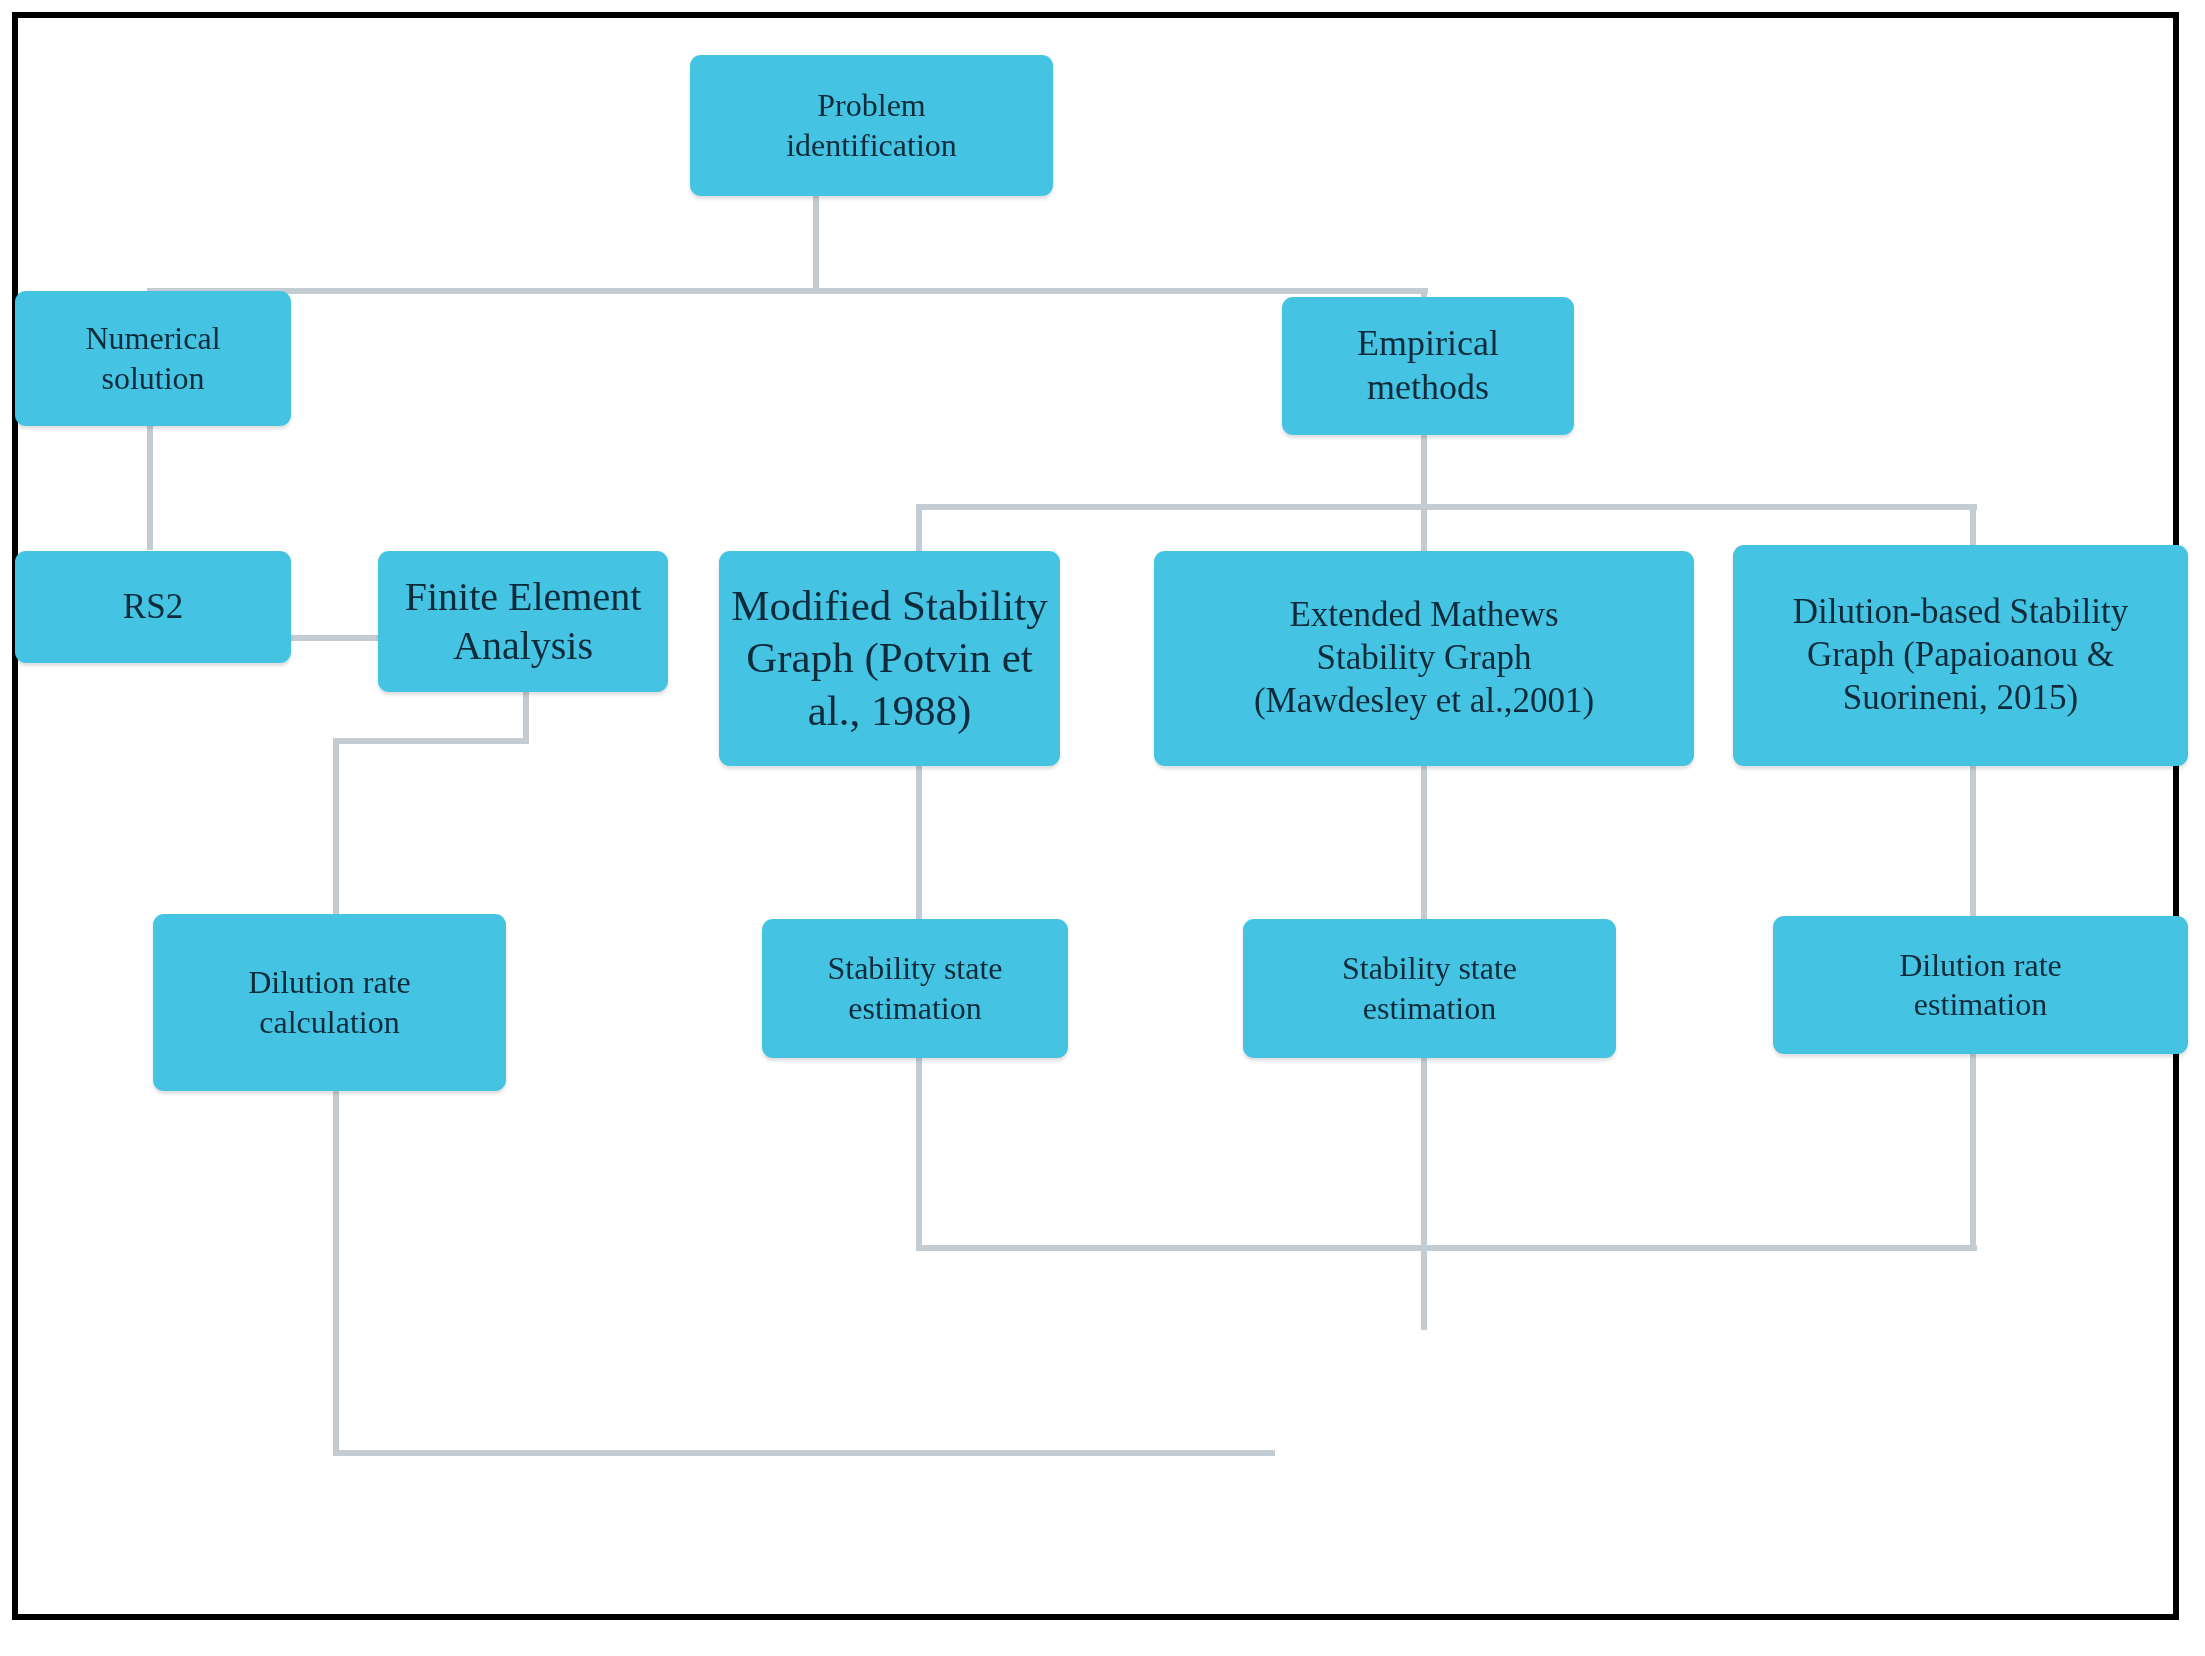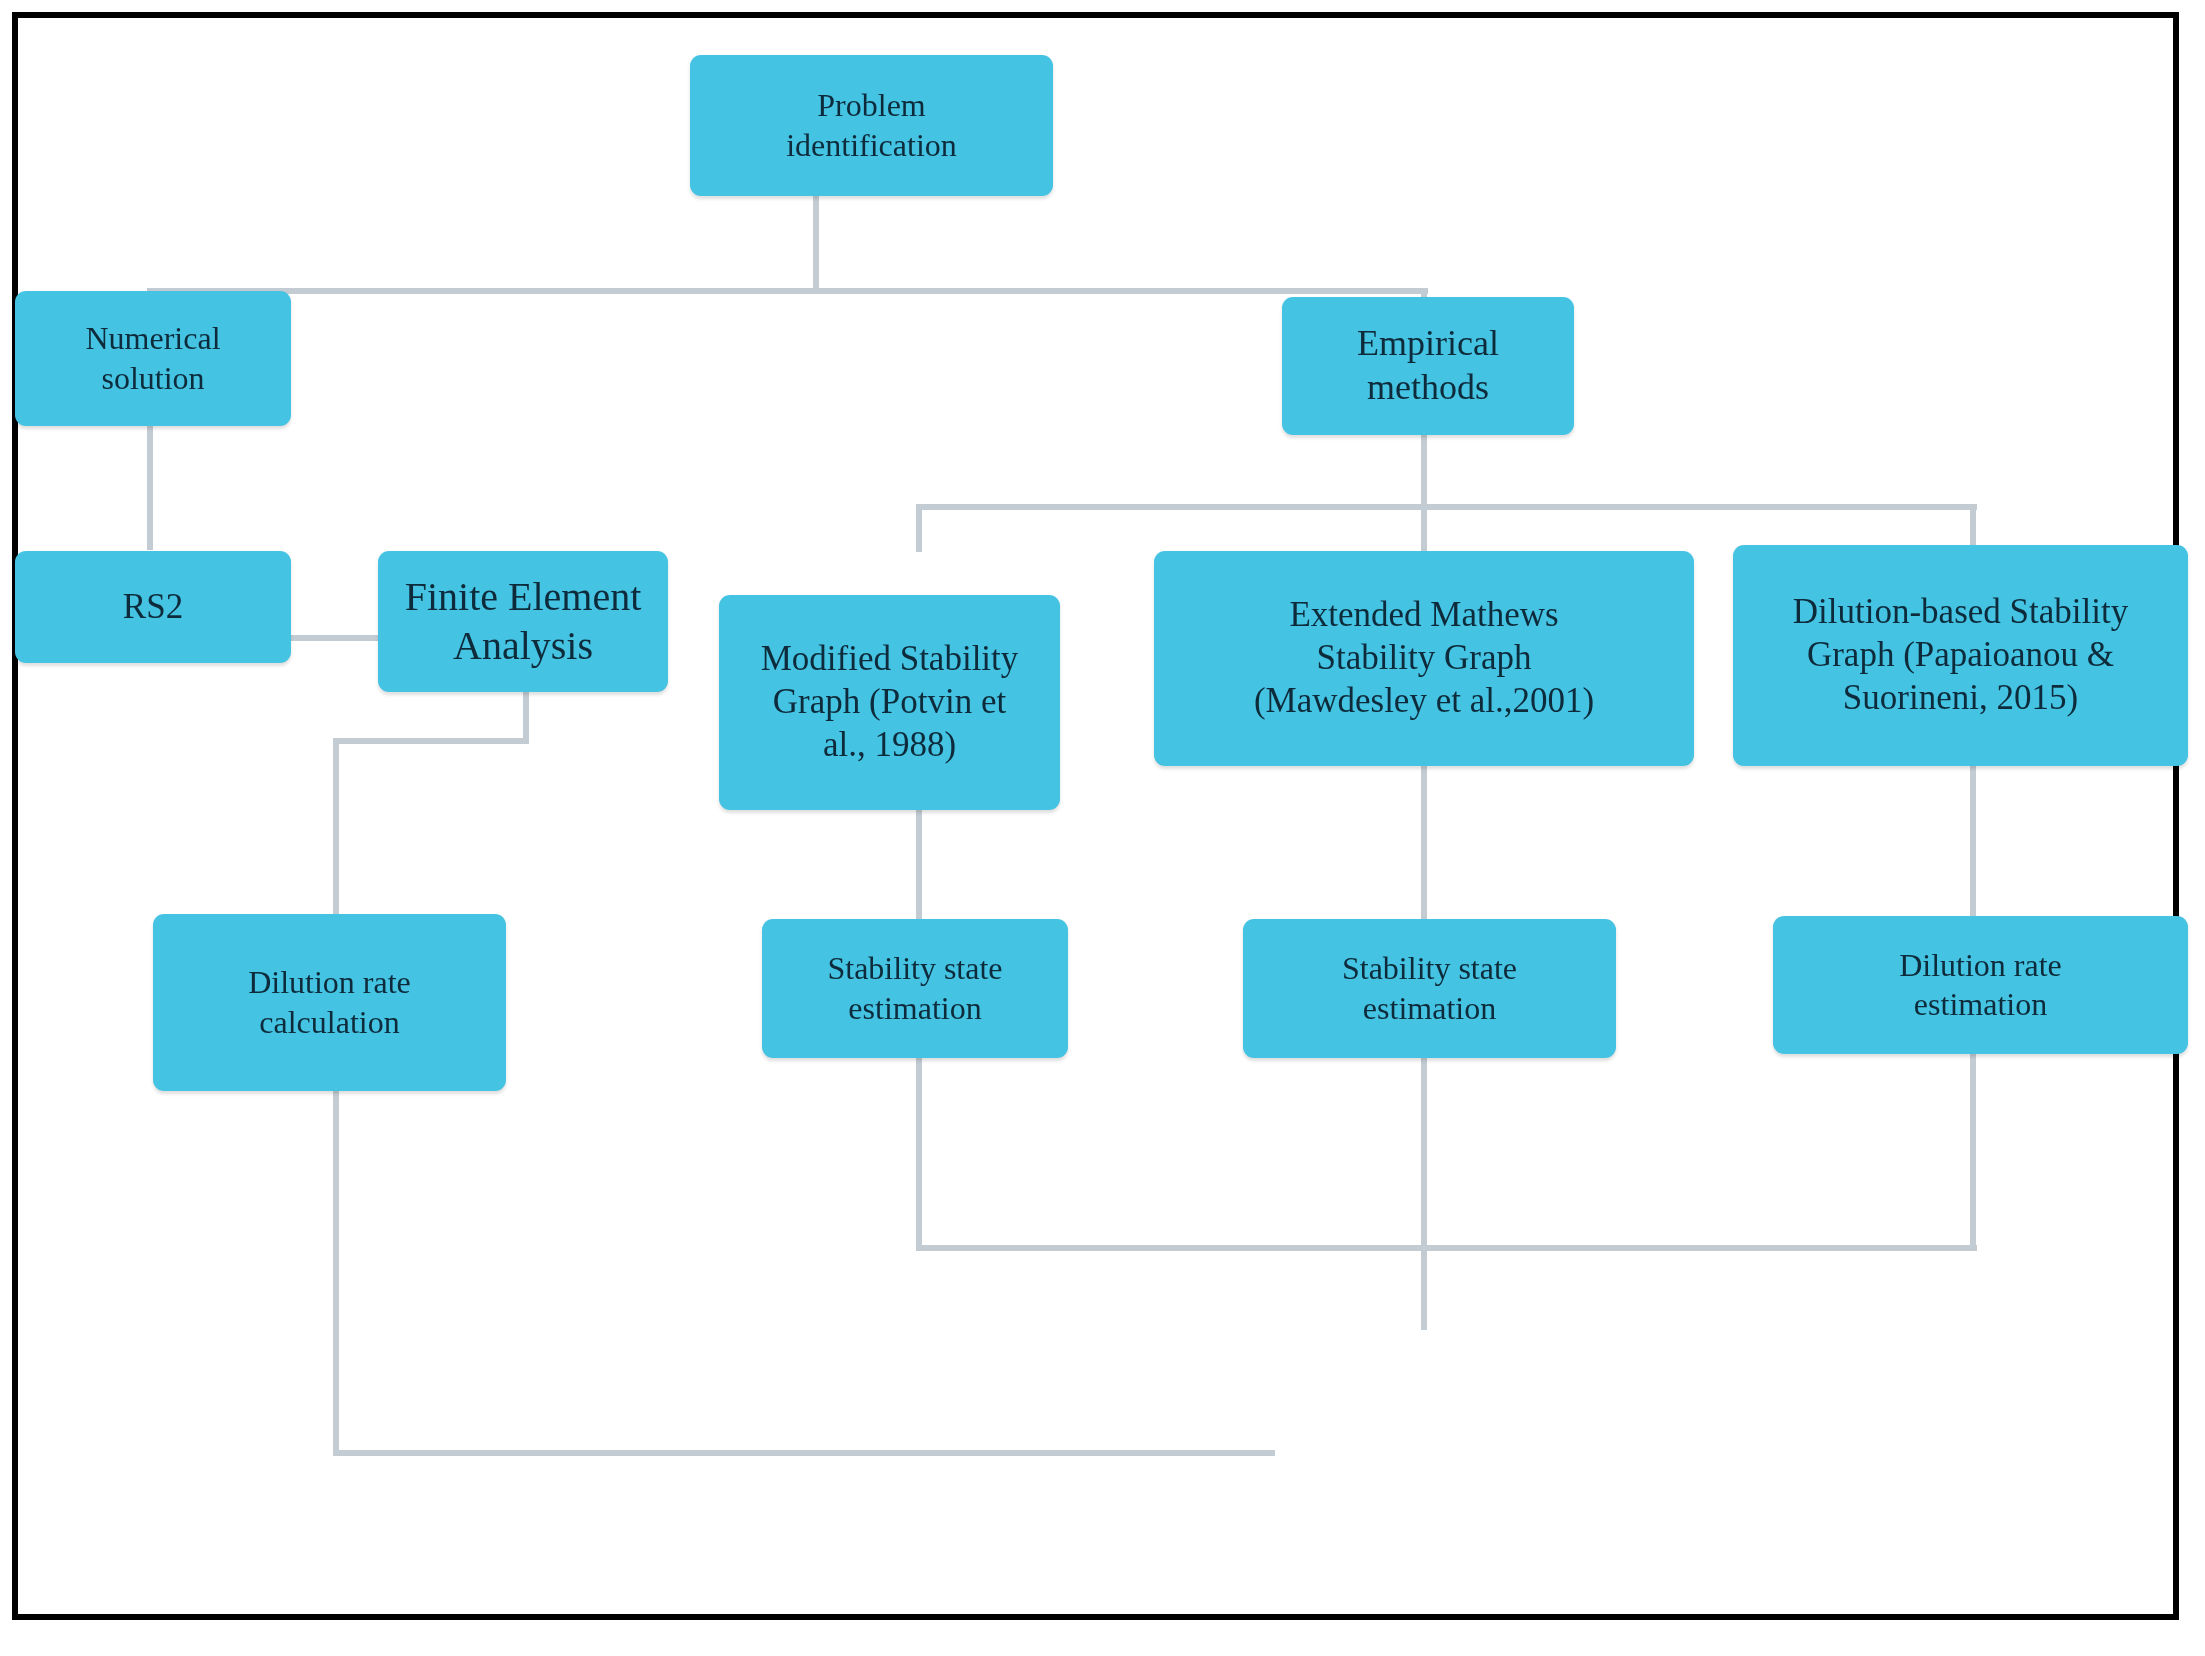--- a/index.html
+++ b/index.html
@@ -121,21 +121,21 @@
 
     <div class="node" style="left:15px; top:551px; width:276px; height:112px; font-size:35px;">
       <span class="label">RS2</span>
     </div>
 
     <div class="node" style="left:378px; top:551px; width:290px; height:141px; font-size:40px;">
       <span class="label">Finite Element
 Analysis</span>
     </div>
 
-    <div class="node" style="left:719px; top:551px; width:341px; height:215px; font-size:35px;margin-top:44px;">
+    <div class="node" style="left:719px; top:551px; width:341px; height:215px; font-size:43px;">
       <span class="label">Modified Stability
 Graph (Potvin et
 al., 1988)</span>
     </div>
 
     <div class="node" style="left:1154px; top:551px; width:540px; height:215px; font-size:35px;">
       <span class="label">Extended Mathews
 Stability Graph
 (Mawdesley et al.,2001)</span>
     </div>

